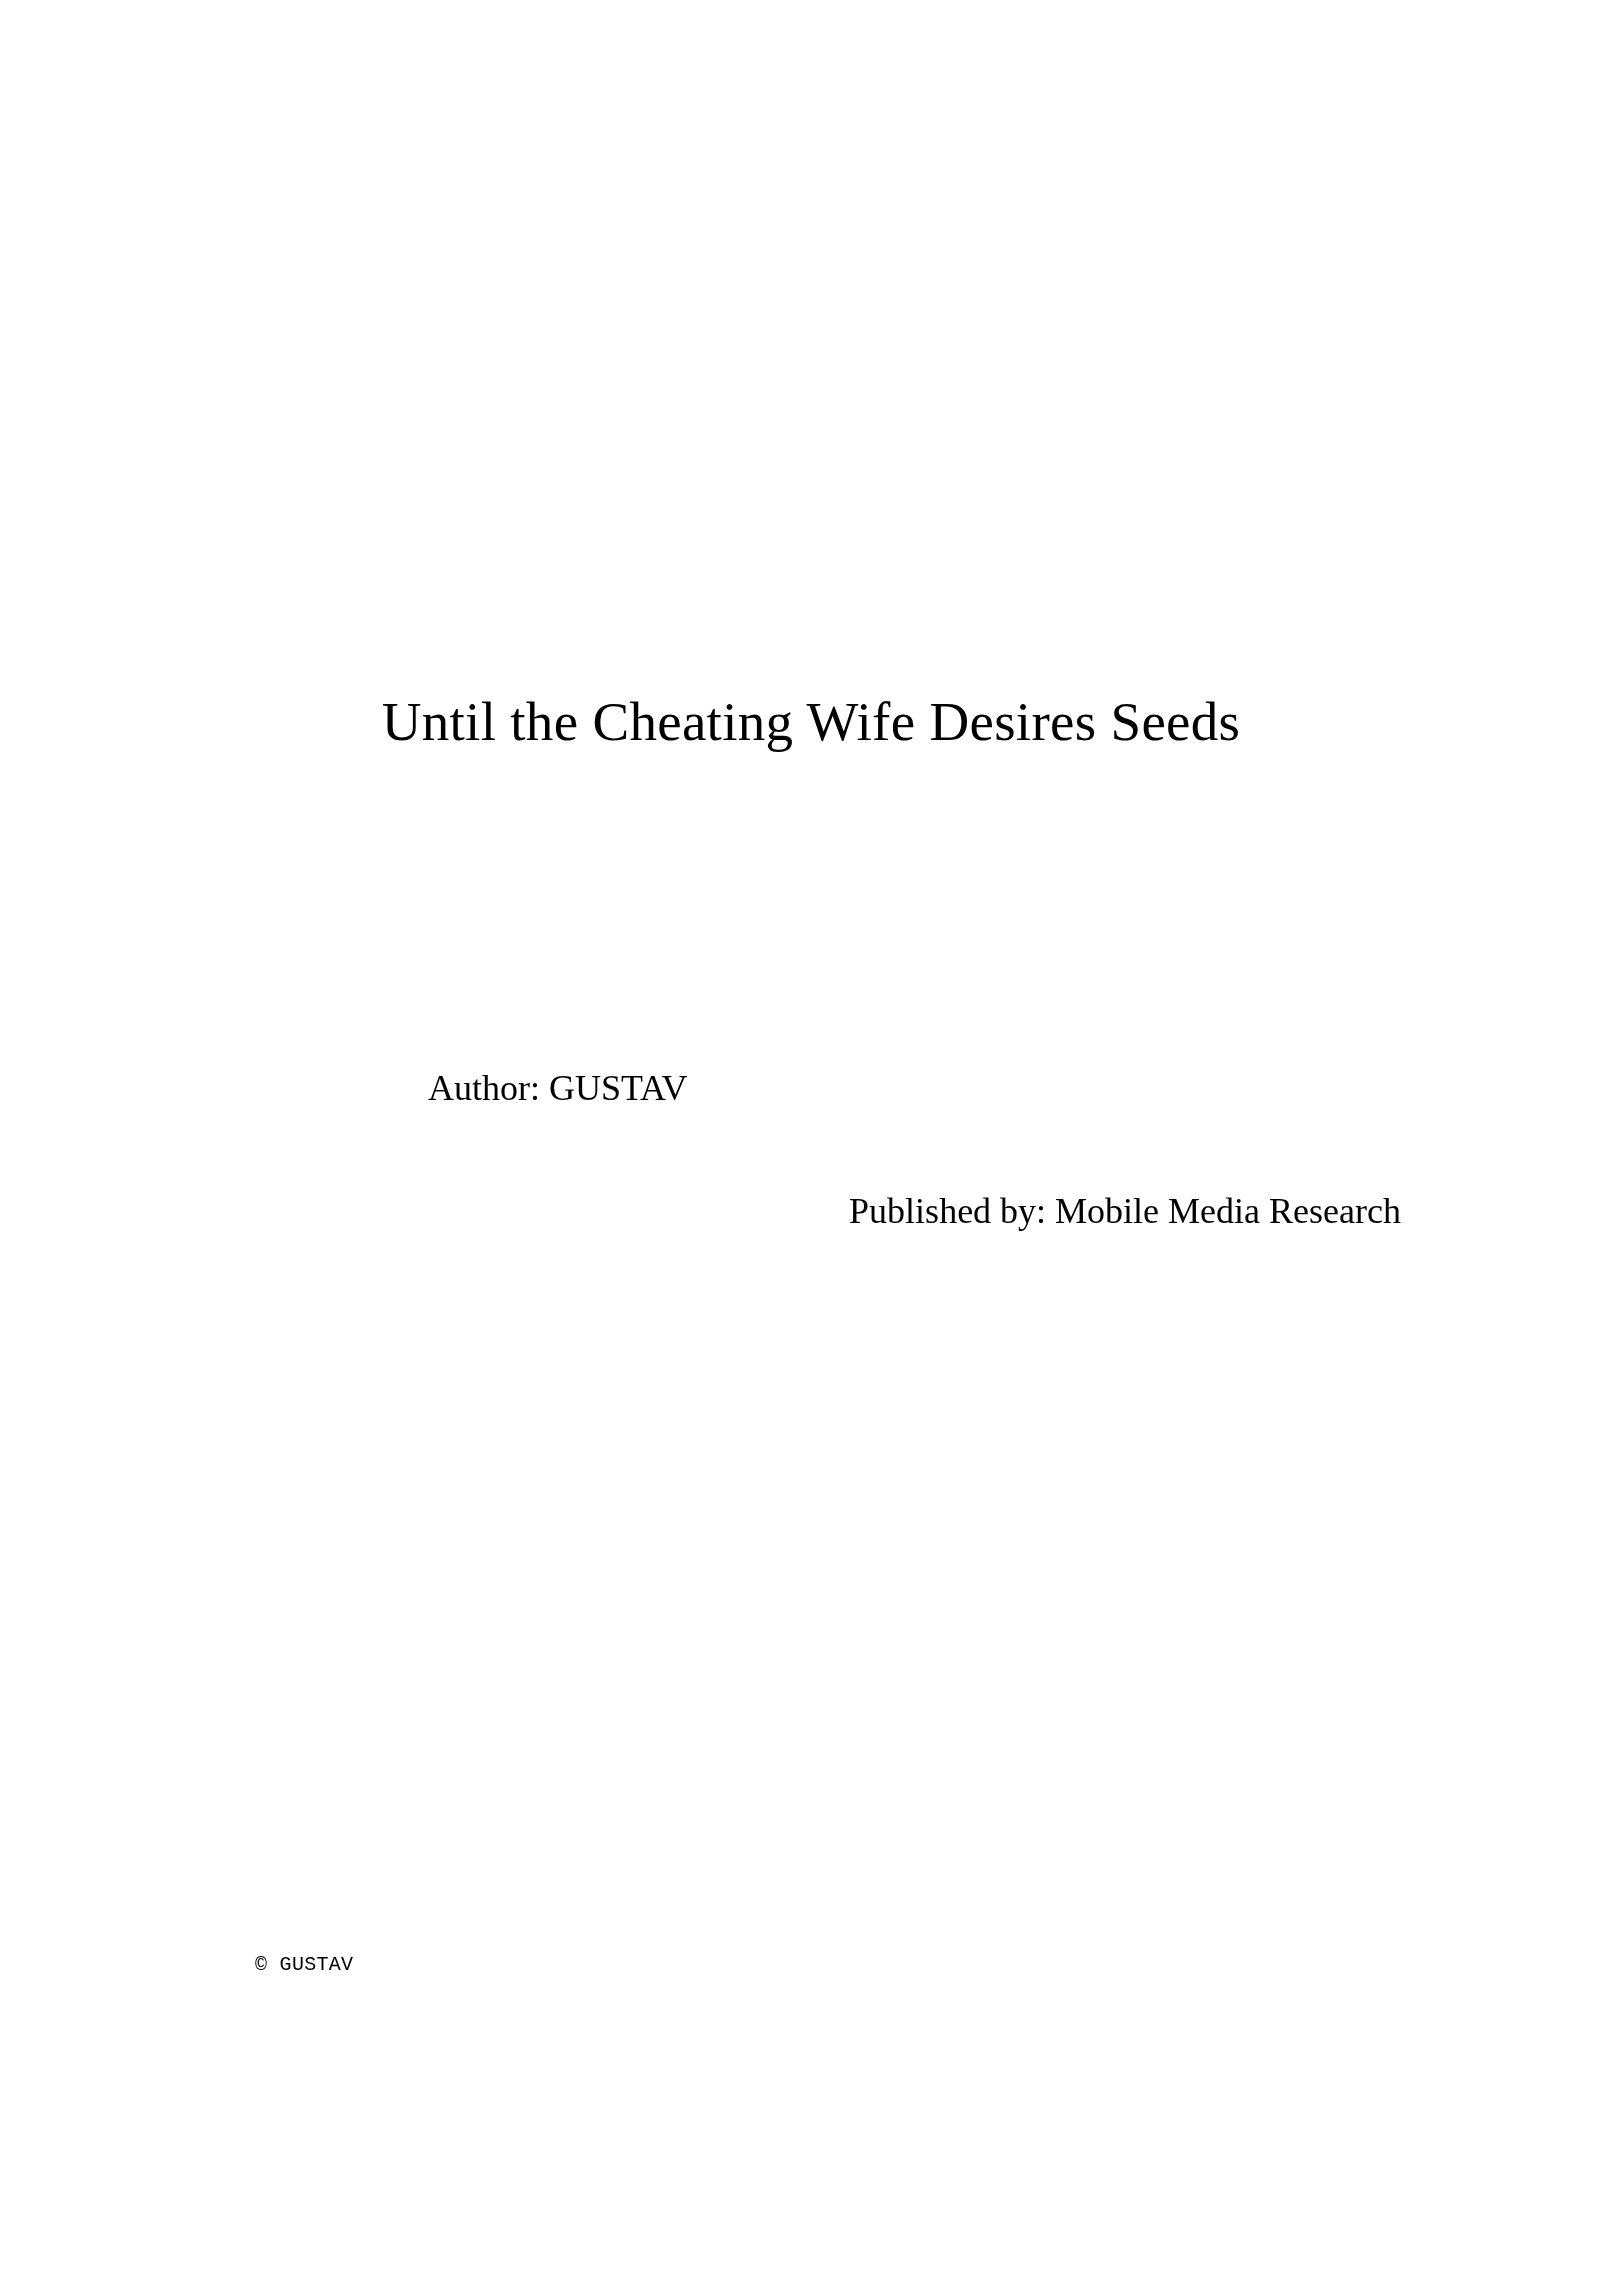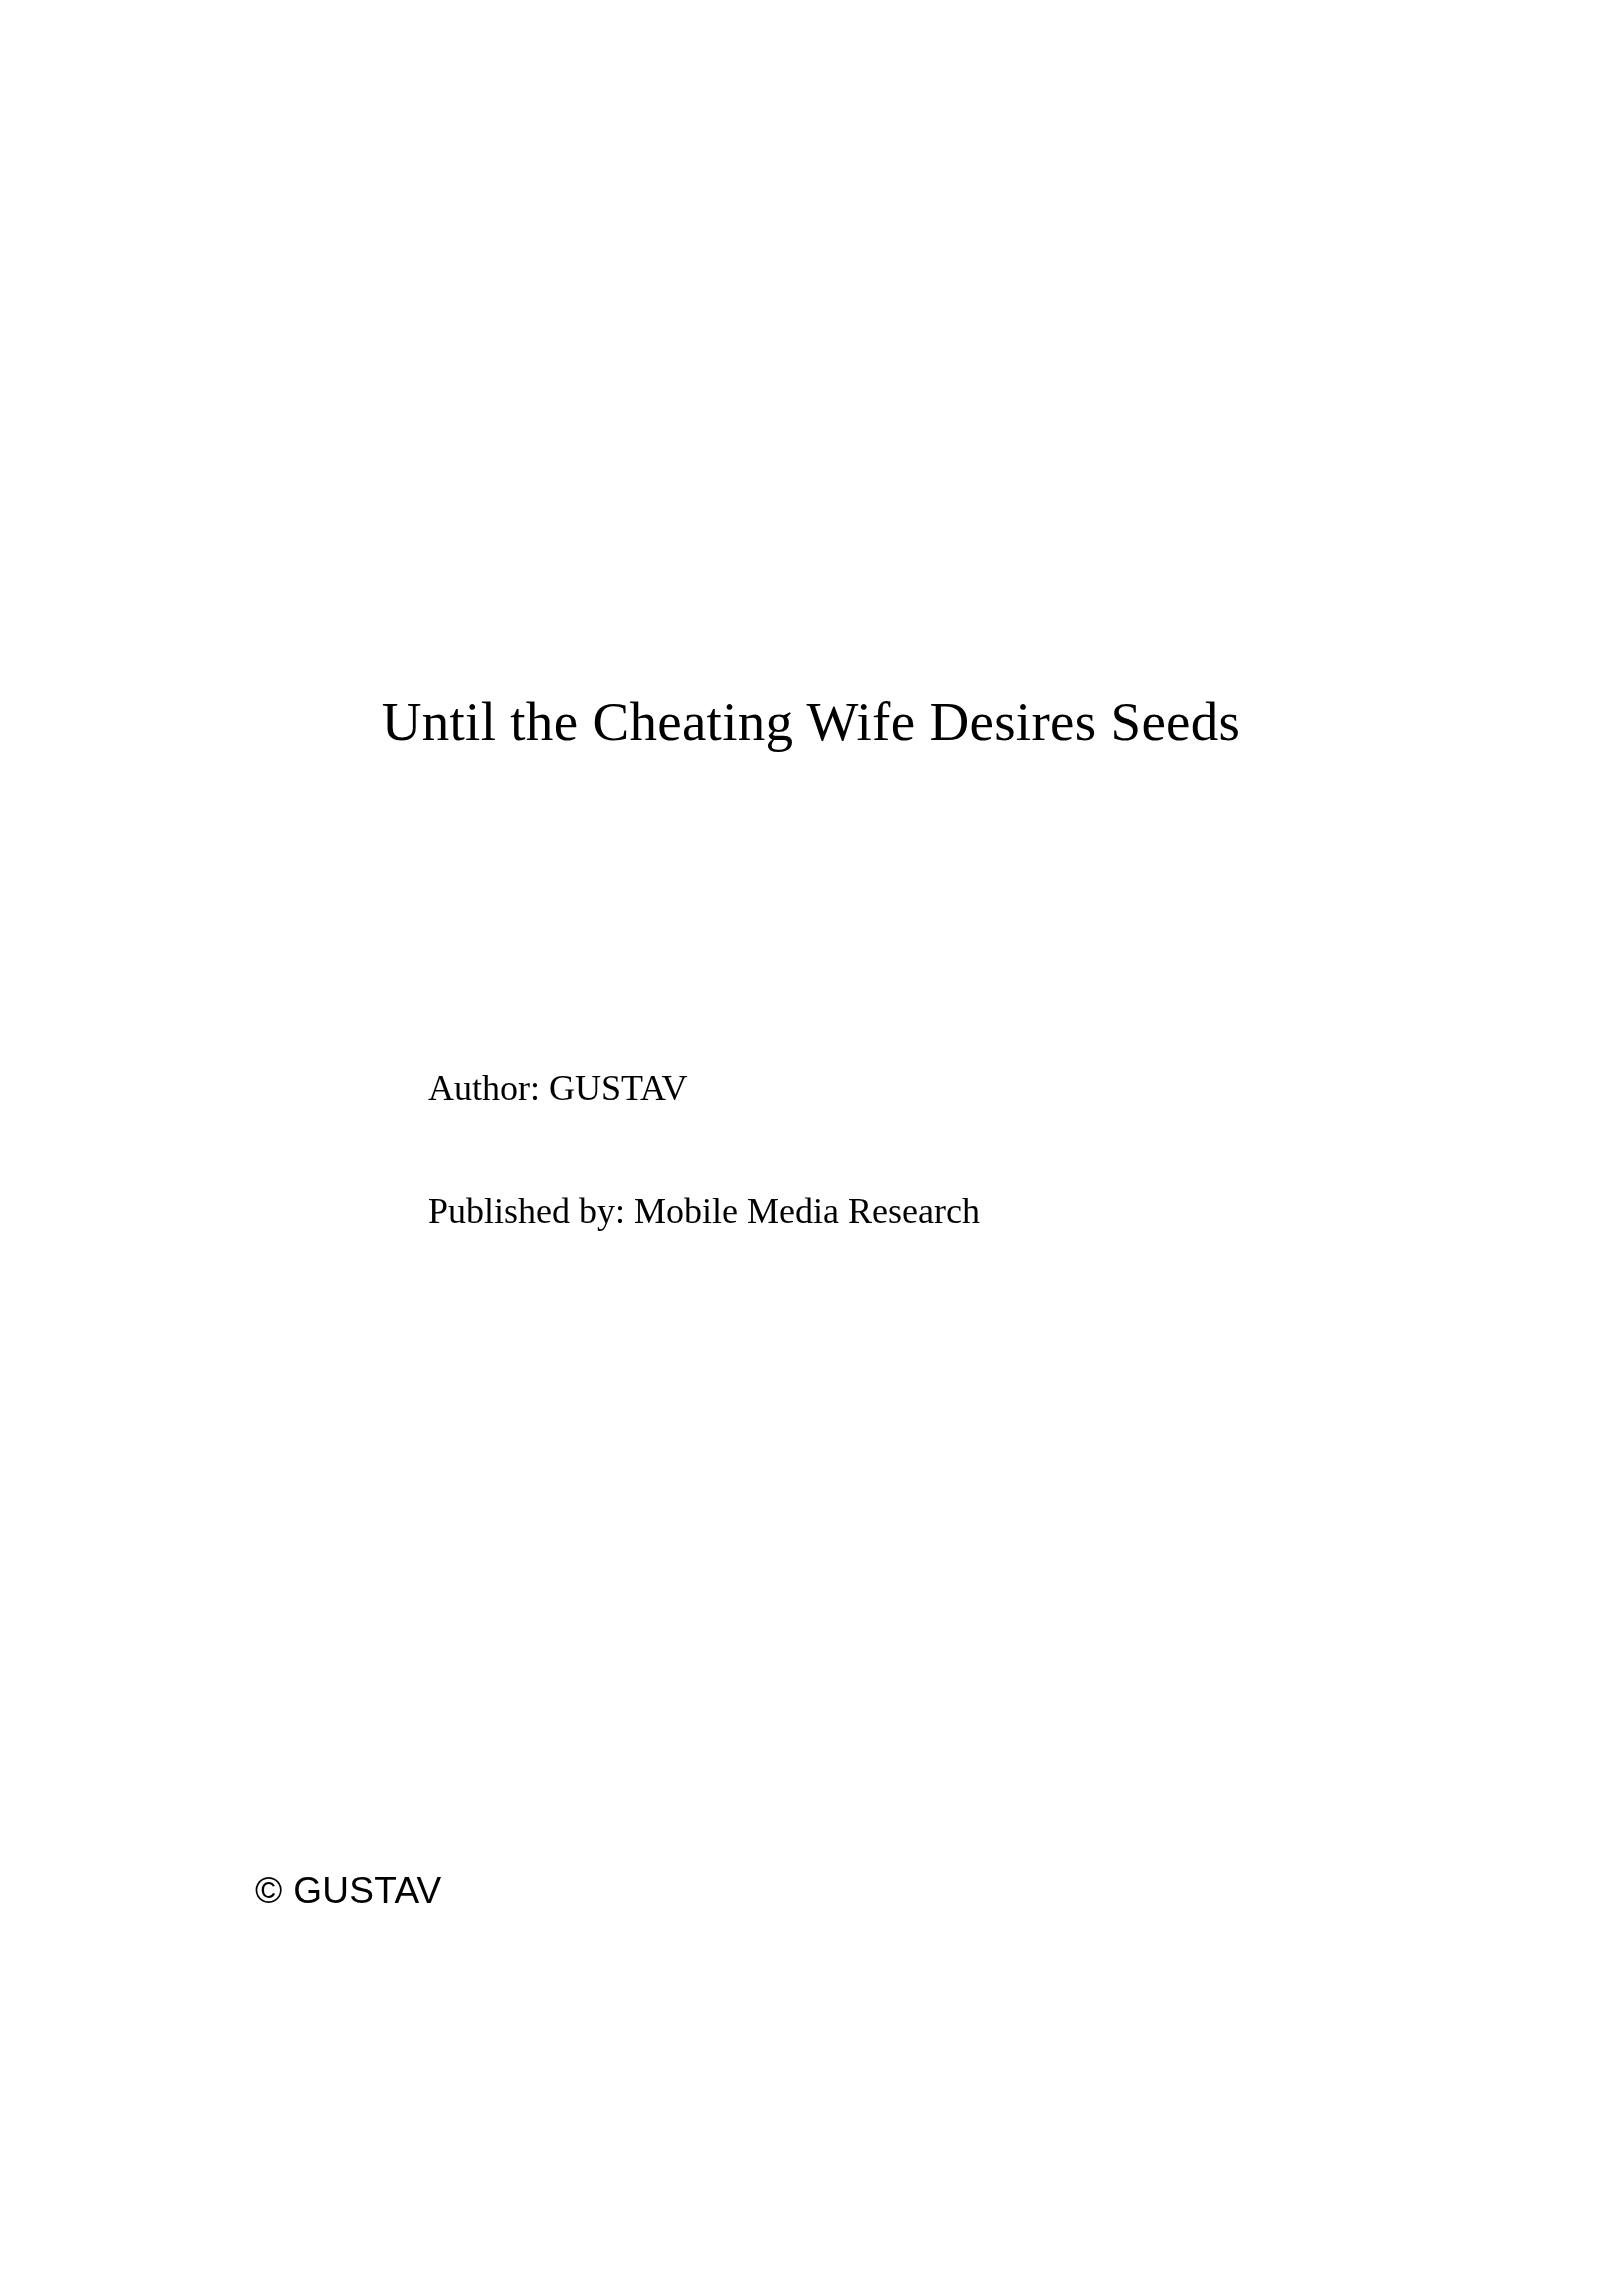--- a/index.html
+++ b/index.html
@@ -39,27 +39,28 @@
   }
   .meta-line {
     font-size: 36px;
     line-height: 1.25;
     font-family: "Liberation Serif", serif;
     white-space: pre;
     margin-top: 48px;
   }
   .meta-line.second {
     margin-top: 78px;
+    text-align: right;
   }
   .copyright {
     position: absolute;
     left: 255px;
-    top: 1870px;
-    font-size: 37px;
-    font-family: Liberation Sans, sans-serif;
+    top: 1953px;
+    font-size: 20px;
+    font-family: Liberation Mono, monospace;
     letter-spacing: 0.3px;
     white-space: pre;
   }
 </style>
 </head>
 <body>
 
 <div class="page">
 
   <h1 class="title">Until the Cheating Wife Desires Seeds</h1>

